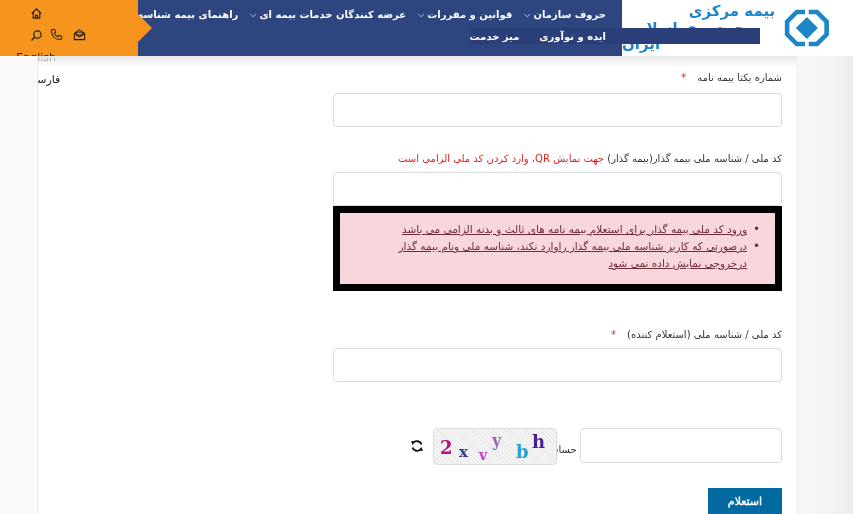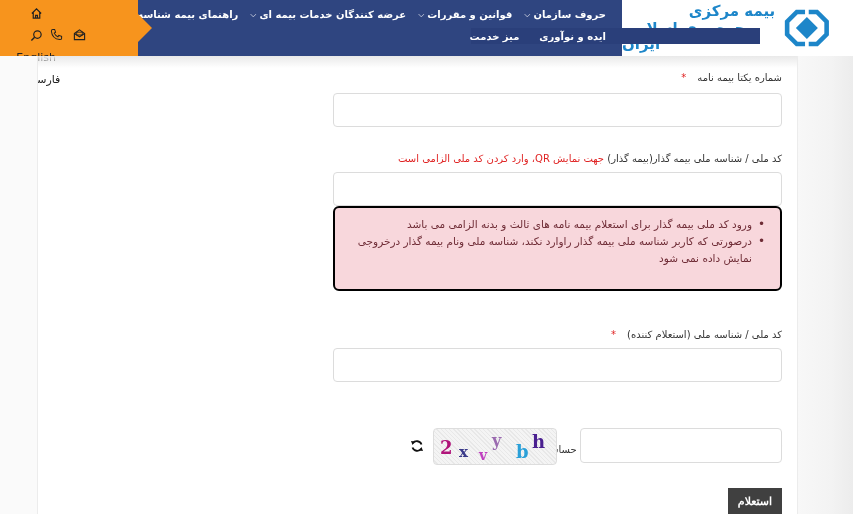--- a/index.html
+++ b/index.html
@@ -33,31 +33,31 @@
   
   .left-gutter { position: absolute; left: 0; top: 56px; width: 38px; height: 458px; background: #fafafa; border-right: 1px solid #ececec; }
   .right-gutter { position: absolute; left: 797px; top: 56px; width: 56px; height: 458px; background: linear-gradient(90deg, #f8f8f8 0%, #f3f3f3 60%, #ececec 100%); border-left: 1px solid #ececec; }
 
   
   .form { position: absolute; left: 333px; top: 56px; width: 449px; direction: rtl; }
   .label { position: absolute; right: 0; font-size: 10px; color: #333; white-space: nowrap; }
   .req { color: #e02424; margin-right: 8px; font-size: 10px; }
   .label .note { color: #e02424; }
   .input { position: absolute; right: 0; width: 449px; height: 34px; border: 1px solid #dcdcdc; border-radius: 4px; background: #fff; }
-  .alert { position: absolute; right: 0; width: 449px; height: 85px; background: #f8d7dc; border: 2px solid #000000; border-radius: 6px; color: #6f2c36; font-size: 10.5px; line-height: 17px; padding: 8px 28px 0 14px; }
+  .alert { position: absolute; right: 0; width: 449px; height: 85px; background: #f8d7dc; border: 7px solid #000000; border-radius: 0; color: #6f2c36; font-size: 10.5px; line-height: 17px; padding: 8px 28px 0 14px; text-decoration: underline; }
   .alert ul { list-style: none; }
   .alert li { position: relative; }
   .alert li::before { content: "•"; position: absolute; right: -13px; top: 0; color: #6f2c36; font-size: 12px; }
 
   .captcha-input { position: absolute; right: 0; width: 202px; height: 35px; border: 1px solid #dcdcdc; border-radius: 4px; background: #fff; }
   .captcha-img { position: absolute; width: 124px; height: 37px; border: 1px solid #ddd; border-radius: 4px; background: repeating-linear-gradient(45deg,#f4f4f4 0 2px,#e8e8e8 2px 3px); overflow: hidden; direction: ltr; font-family: "DejaVu Serif", serif; font-weight: bold; }
   .cap-ch { position: absolute; font-size: 18px; }
   .refresh { position: absolute; width: 14px; height: 14px; }
 
-  .submit { position: absolute; width: 54px; height: 26px; background: #404040; color: #fff; font-size: 11px; border: none; display: flex; align-items: center; justify-content: center; font-weight: bold; }
+  .submit { position: absolute; width: 74px; height: 26px; background: #0369a1; color: #fff; font-size: 11px; border: none; display: flex; align-items: center; justify-content: center; font-weight: bold; }
 </style>
 </head>
 <body>
 
 <div class="header">
 
   <div class="logo-area">
     <div class="logo-text">
       <span class="l1">بیمه مرکزی</span>
       <span class="l2">جمهوری اسلامی ایران</span>

